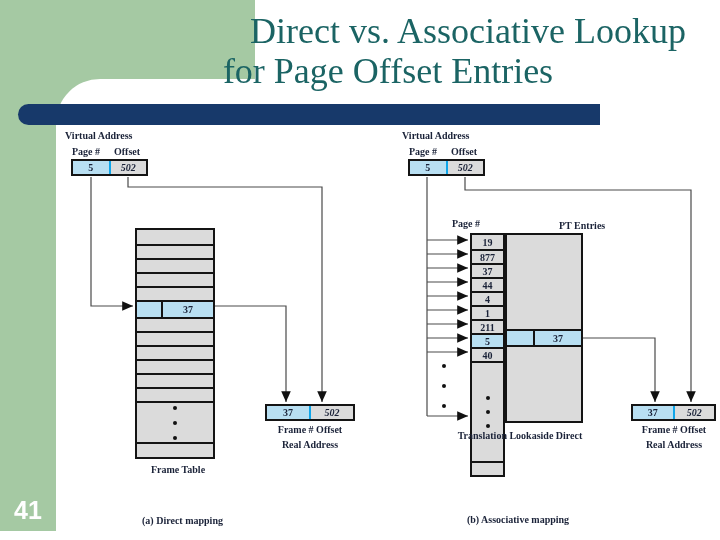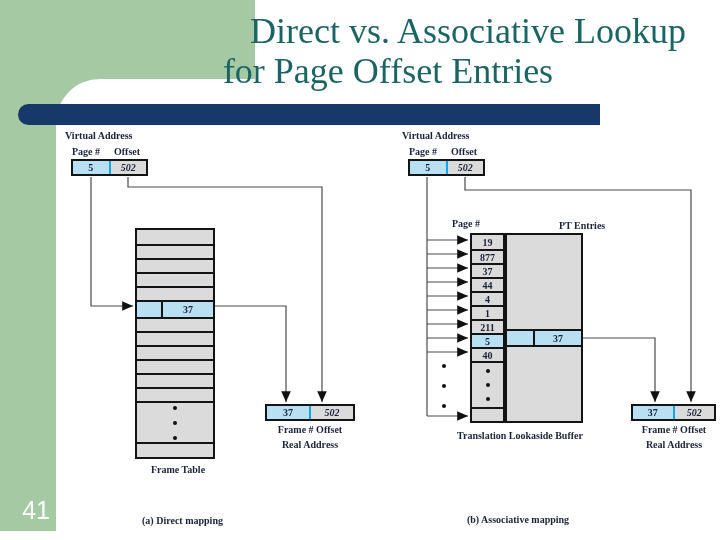--- a/index.html
+++ b/index.html
@@ -14,22 +14,22 @@
   .white-panel  { position:absolute; left:56px; top:79px; width:664px; height:461px;
                   background:#ffffff; border-top-left-radius:44px; }
   .navy-bar     { position:absolute; left:18px; top:104px; width:582px; height:21px;
                   background:#17396a; border-radius:11px 0 0 11px; z-index:2; }
 
   .title-line { position:absolute; width:440px; text-align:center; white-space:nowrap;
                 font-size:36px; line-height:40px; color:#1b6464; z-index:3; }
   #title1 { left:248px; top:11px; }
   #title2 { left:168px; top:51px; }
 
-  .page-number { position:absolute; left:6px; top:496px; width:44px; text-align:right;
-                 font-family:"Liberation Sans", sans-serif; font-weight:normal;
+  .page-number { position:absolute; left:6px; top:496px; width:44px; text-align:center;
+                 font-family:"Liberation Sans", sans-serif; font-weight:bold;
                  font-size:25px; color:#ffffff; z-index:3; }
 
   
   .dlabel { position:absolute; font-weight:bold; font-size:10px; color:#1a2238;
             white-space:nowrap; z-index:4; }
   .dlabel.center { text-align:center; }
 
   .abox { position:absolute; display:flex; border:2px solid #141414; background:#dbdbdb; z-index:4; }
   .abox .cell { flex:1; display:flex; align-items:center; justify-content:center;
                 font-weight:bold; font-size:10px; color:#1a2238; }
@@ -45,21 +45,21 @@
   .pt-row.hit { height:17px; background:#b8dff2; display:flex; }
   .pt-row.hit .sub-l { width:26px; border-right:2px solid #141414; }
   .pt-row.hit .sub-r { flex:1; display:flex; align-items:center; justify-content:center;
                        font-weight:bold; font-size:10px; color:#1a2238; }
   .pt-row.dots { flex:1; display:flex; flex-direction:column; align-items:center;
                  justify-content:center; gap:11px; }
   .pt-row.last { height:15px; }
   .dot { width:4px; height:4px; border-radius:50%; background:#111; }
 
   
-  .tlb-pagecol { position:absolute; left:470px; top:233px; width:35px; height:190px;
+  .tlb-pagecol { position:absolute; left:470px; top:233px; width:35px; height:244px;
                  border:2px solid #141414; background:#dbdbdb; display:flex; flex-direction:column; z-index:4; }
   .tlb-row { height:14px; border-top:2px solid #141414; display:flex; align-items:center;
              justify-content:center; font-weight:bold; font-size:10px; color:#1a2238; background:#dbdbdb; }
   .tlb-row:first-child { border-top:none; }
   .tlb-row.hit { background:#b8dff2; }
   .tlb-row.dots { flex:1; flex-direction:column; gap:10px; background:#dbdbdb; }
   .tlb-entrycol { position:absolute; left:505px; top:233px; width:78px; height:190px;
                   border:2px solid #141414; background:#dbdbdb; display:flex; flex-direction:column; z-index:4; }
   .ent-top { height:94px; }
   .ent-hit { height:18px; background:#b8dff2; border-top:2px solid #141414;
@@ -168,21 +168,21 @@
   </div>
   <div class="ent-bottom"></div>
 </div>
 
 <div class="outer-dots">
   <span class="dot"></span>
   <span class="dot"></span>
   <span class="dot"></span>
 </div>
 
-<div class="dlabel center" style="left:430px; top:430px; width:180px;">Translation Lookaside Buffer</div>
+<div class="dlabel center" style="left:430px; top:430px; width:180px;">Translation Lookaside Direct</div>
 
 <div class="abox" style="left:631px; top:404px; width:85px; height:17px;">
   <div class="cell blue">37</div>
   <div class="cell gray">502</div>
 </div>
 <div class="dlabel center" style="left:628px; top:424px; width:92px;">Frame #  Offset</div>
 <div class="dlabel center" style="left:628px; top:439px; width:92px;">Real Address</div>
 <div class="dlabel center" style="left:448px; top:514px; width:140px;">(b) Associative mapping</div>
 
 <svg class="wires" width="720" height="540">

